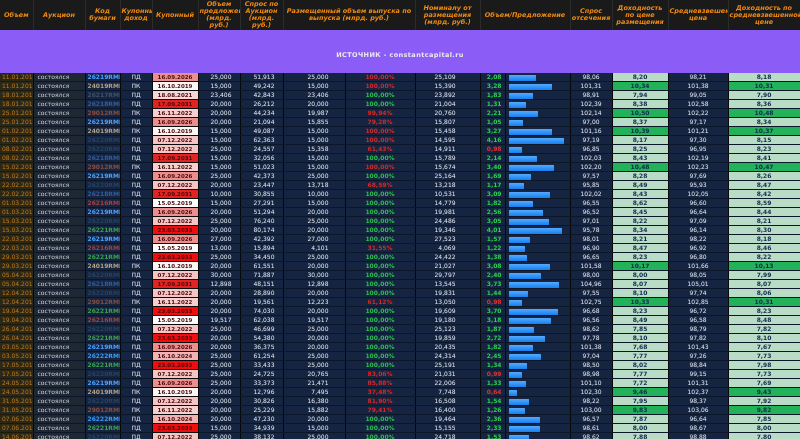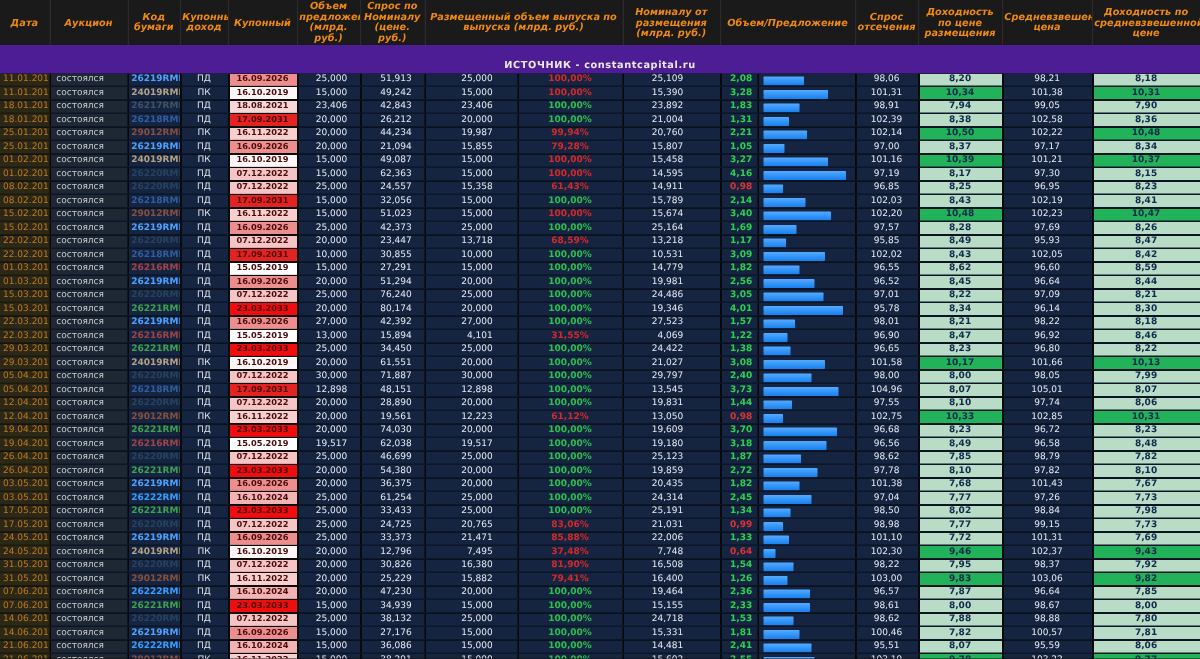--- a/index.html
+++ b/index.html
@@ -3,21 +3,21 @@
 <meta charset="utf-8">
 <style>
   html,body{margin:0;padding:0;background:#0e0e0e;width:800px;height:439px;overflow:hidden;
     font-family:"DejaVu Sans",sans-serif;}
   table{border-collapse:collapse;table-layout:fixed;width:800px;}
   th,td{box-sizing:border-box;overflow:hidden;white-space:nowrap;}
   
   thead th.hd{background:#1a1a1a;color:#ee8912;font-style:italic;font-weight:bold;
     font-size:6.5px;line-height:7px;height:28px;white-space:normal;text-align:center;
     vertical-align:middle;padding:1px 1px;border-right:1px solid #2b2b2b;}
-  thead th.source{background:#4c1d95;height:9px;text-align:center;padding:0;}
+  thead th.source{background:#8b5cf6;height:9px;text-align:center;padding:12px;}
   thead th.source span{color:#e9e9e9;font-weight:bold;font-size:6.5px;letter-spacing:.4px;}
   
   tbody tr{height:8.74px;}
   tbody td{font-size:6px;line-height:8px;color:#e6eaf0;background:#152441;
     border-bottom:1px solid #0b1729;border-right:1px solid rgba(0,0,0,.38);padding:0 2px;}
   td.c-date{background:#2c2817;color:#c07a1c;text-align:left;padding-left:2px;border-bottom:1px solid #1c1a0e;}
   td.c-auc{background:#1e2734;color:#c9ccd1;text-align:left;padding-left:4px;}
   td.c-code{text-align:center;font-weight:bold;}
   td.c-coup{text-align:center;color:#dfe3e8;}
   td.c-mat{text-align:center;font-weight:bold;font-size:5.5px;color:#4a0a0a;border-bottom:1px solid rgba(0,0,0,.25);}
@@ -51,27 +51,27 @@
       <col style="width:65px">
       <col style="width:25px">
       <col style="width:65px">
     <col style="width:42px">
       <col style="width:56px">
       <col style="width:60px">
       <col style="width:72px">
   </colgroup>
   <thead>
     <tr>
-      <th class="hd">Дата</th>
+      <th class="hd">Объем</th>
       <th class="hd">Аукцион</th>
       <th class="hd">Код бумаги</th>
       <th class="hd">Купонный доход</th>
       <th class="hd">Купонный</th>
       <th class="hd">Объем предложения (млрд. руб.)</th>
-      <th class="hd">Спрос по Номиналу (цене. руб.)</th>
+      <th class="hd">Спрос по Аукцион (млрд. руб.)</th>
       <th class="hd" colspan="2">Размещенный объем выпуска по выпуска (млрд. руб.)</th>
       <th class="hd">Номиналу от размещения (млрд. руб.)</th>
       <th class="hd" colspan="2">Объем/Предложение</th>
       <th class="hd">Спрос отсечения</th>
       <th class="hd">Доходность по цене размещения</th>
       <th class="hd">Средневзвешенная цена</th>
       <th class="hd">Доходность по средневзвешенной цене</th>
     </tr>
     <tr>
       <th class="source" colspan="16">

